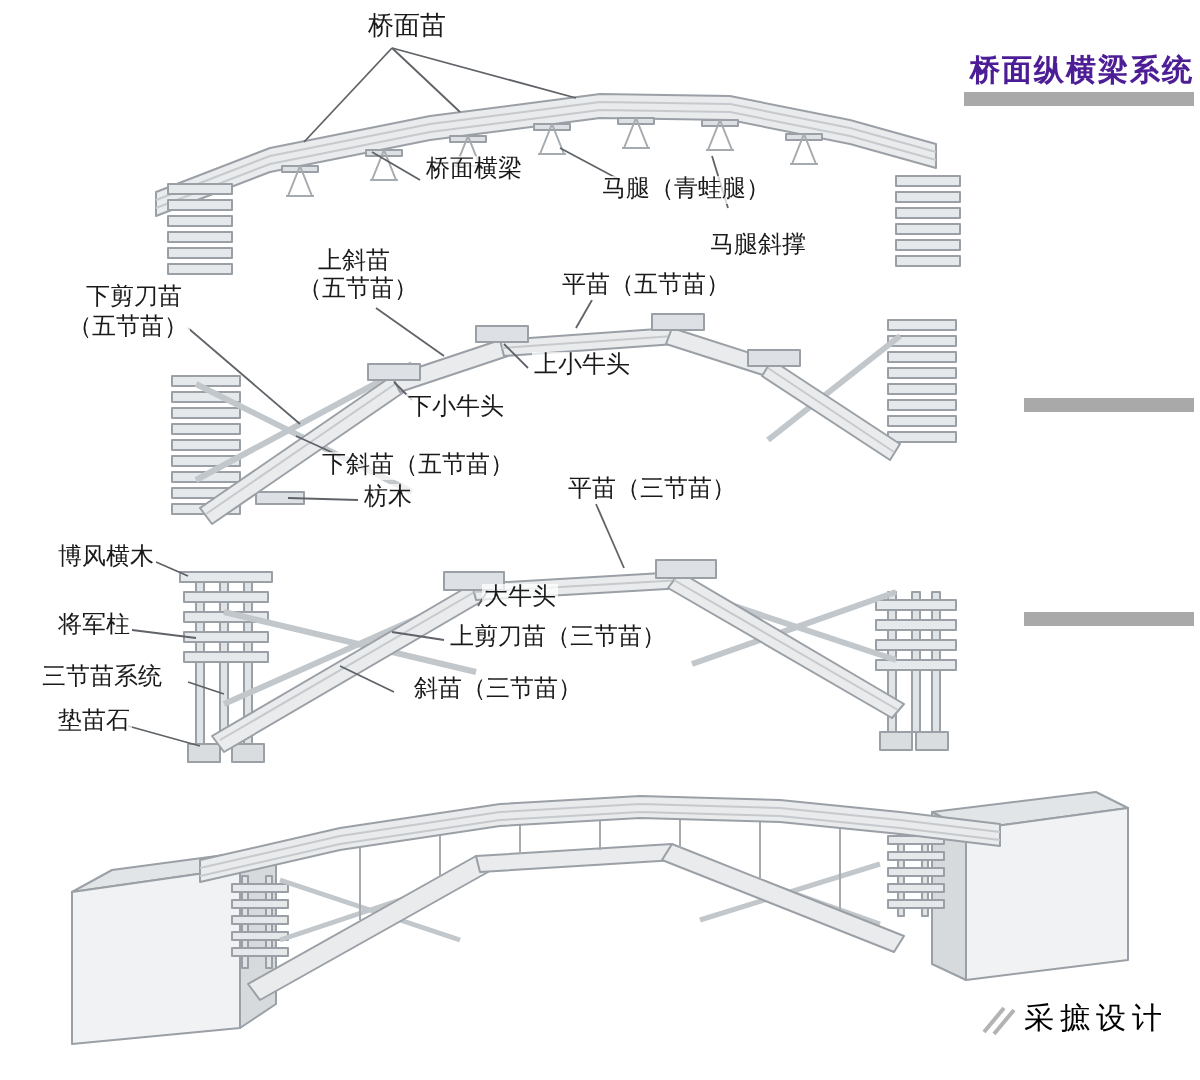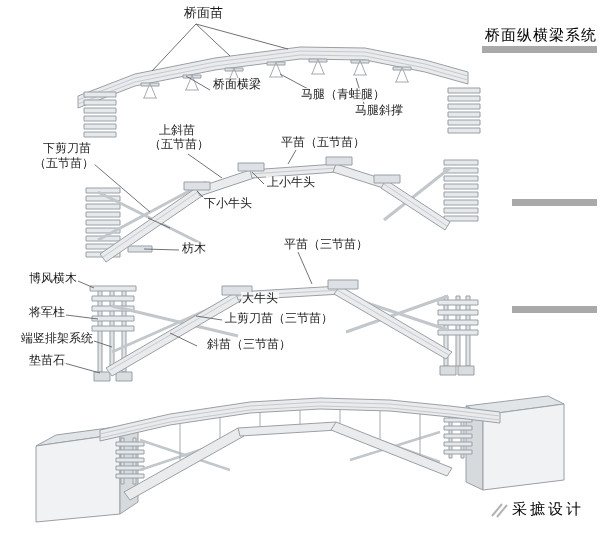--- a/index.html
+++ b/index.html
@@ -3,22 +3,22 @@
 <meta charset="utf-8">
 <style>
   * { margin:0; padding:0; box-sizing:border-box; }
   html,body { background:#ffffff; }
   body { font-family:"Liberation Sans", sans-serif; }
   .stage { position:relative; width:600px; height:540px; background:#ffffff; overflow:hidden; }
   .stage svg { position:absolute; left:0; top:0; }
   .lbl { position:absolute; font-size:12px; color:#1a1a1a; white-space:nowrap;
          line-height:1.15; background:rgba(255,255,255,0.72); padding:0 1px; }
   .lbl.big { font-size:13px; }
-  .sec { position:absolute; right:3px; text-align:right; font-size:15px; color:#000000;
-         letter-spacing:1px; white-space:nowrap; font-weight:400; }
+  .sec { position:absolute; right:3px; text-align:right; font-size:15px; color:#4c1d95;
+         letter-spacing:1px; white-space:nowrap; font-weight:700; }
   .sec-bar { position:absolute; background:#a9a9a9; height:7px; }
   .wm { position:absolute; font-size:15px; color:#000000; letter-spacing:3px; white-space:nowrap; }
 </style>
 </head>
 <body>
 
 <div class="stage">
 
   <svg width="600" height="540" viewBox="0 0 600 540">
 
@@ -241,40 +241,41 @@
     </g>
   </svg>
 
   <div class="lbl big" style="left:183px;top:6px">桥面苗</div>
 
   <div class="sec" style="top:26px">桥面纵横梁系统</div>
   <div class="sec-bar" style="left:482px;top:46px;width:115px"></div>
 
   <div class="lbl" style="left:212px;top:78px">桥面横梁</div>
   <div class="lbl" style="left:300px;top:88px">马腿（青蛙腿）</div>
-  <div class="lbl" style="left:354px;top:104px">马腿斜撑</div>
+  <div class="lbl" style="left:354px;top:116px">马腿斜撑</div>
 
   <div class="lbl" style="left:158px;top:124px">上斜苗</div>
   <div class="lbl" style="left:148px;top:138px">（五节苗）</div>
   <div class="lbl" style="left:280px;top:136px">平苗（五节苗）</div>
   <div class="lbl" style="left:42px;top:142px">下剪刀苗</div>
   <div class="lbl" style="left:33px;top:157px">（五节苗）</div>
   <div class="lbl" style="left:266px;top:176px">上小牛头</div>
 
   <div class="sec-bar" style="left:512px;top:199px;width:85px"></div>
 
   <div class="lbl" style="left:203px;top:197px">下小牛头</div>
+  <div class="lbl" style="left:160px;top:226px">下斜苗（五节苗）</div>
   <div class="lbl" style="left:181px;top:242px">枋木</div>
   <div class="lbl" style="left:283px;top:238px">平苗（三节苗）</div>
 
   <div class="lbl" style="left:28px;top:272px">博风横木</div>
   <div class="lbl" style="left:241px;top:292px">大牛头</div>
 
   <div class="sec-bar" style="left:512px;top:306px;width:85px"></div>
 
   <div class="lbl" style="left:28px;top:306px">将军柱</div>
   <div class="lbl" style="left:224px;top:312px">上剪刀苗（三节苗）</div>
-  <div class="lbl" style="left:20px;top:332px">端竖排架系统</div>
+  <div class="lbl" style="left:20px;top:332px">三节苗系统</div>
   <div class="lbl" style="left:206px;top:338px">斜苗（三节苗）</div>
   <div class="lbl" style="left:28px;top:354px">垫苗石</div>
 
   <div class="wm" style="left:512px;top:500px">采摭设计</div>
 </div>
 
 </body></html>

